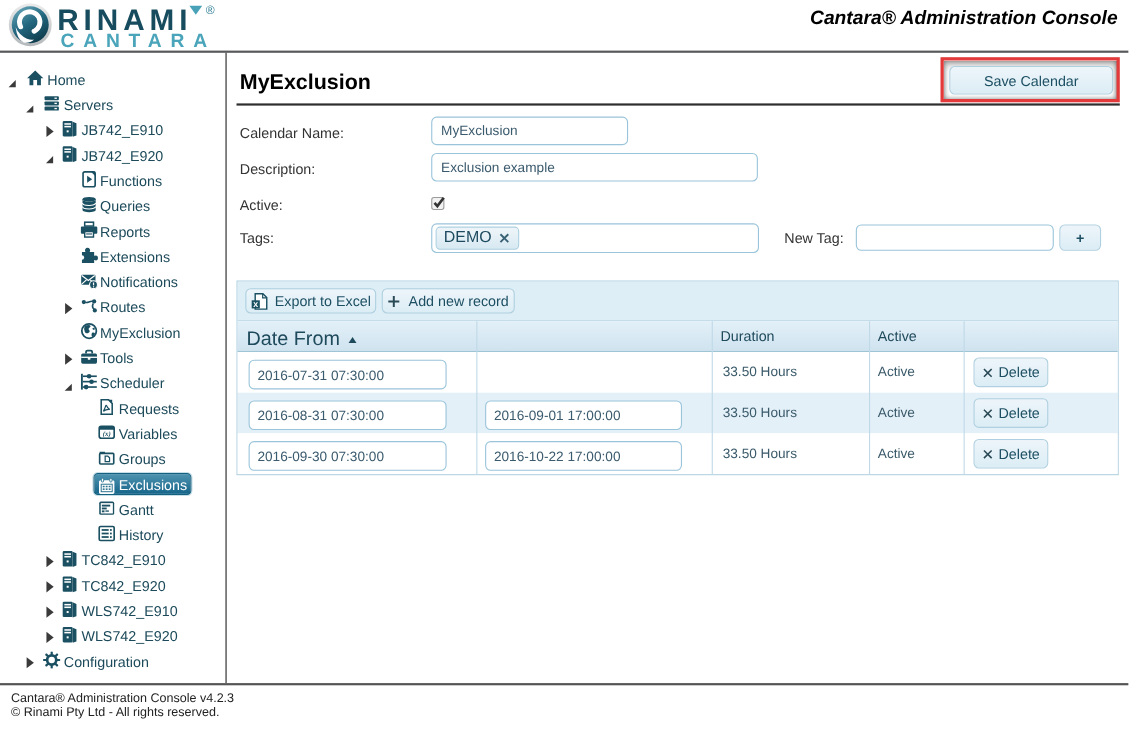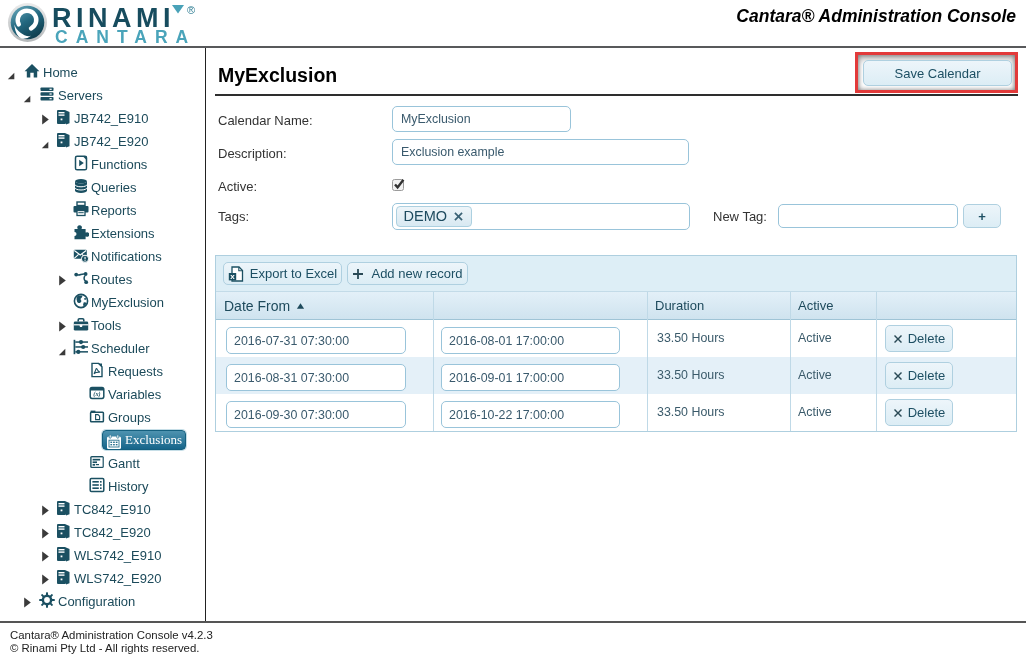--- a/index.html
+++ b/index.html
@@ -224,21 +224,21 @@
   </div>
 <div class="treetxt" style="left:108px;top:387px;">Variables</div>
 <div style="position:absolute;left:89px;top:408px;line-height:0;">
     <svg width="16" height="16" viewBox="0 0 16 16" style="display:block">
       <path d="M1.6 4.4 L1.6 2.6 L6.4 2.6 L6.4 4.4 Z" fill="#1b5062"></path>
 <rect x="1.6" y="4.2" width="12.8" height="9.6" rx="0.8" fill="none" stroke="#1b5062" stroke-width="1.5"></rect>
 <path d="M6.6 6.6 L9 6.6 L10.6 8.2 L10.6 11.6 L6.6 11.6 Z" fill="none" stroke="#1b5062" stroke-width="1.1"></path>
 </svg>
   </div>
 <div class="treetxt" style="left:108px;top:410px;">Groups</div>
-<div class="selnode" style="left:102px;top:430px;font-family:Liberation Serif, serif;">
+<div class="selnode" style="left:85px;top:430px;">
     <span style="position:relative;top:1.5px;">
       <svg width="16" height="16" viewBox="0 0 16 16" style="display:block">
         <rect x="1" y="2.5" width="14" height="12.5" rx="1.5" fill="#fff"></rect>
 <rect x="3.2" y="0.8" width="2" height="3.4" rx="0.9" fill="#fff" stroke="#2a7494" stroke-width="0.8"></rect>
 <rect x="10.8" y="0.8" width="2" height="3.4" rx="0.9" fill="#fff" stroke="#2a7494" stroke-width="0.8"></rect>
 <rect x="3" y="6.2" width="10" height="6.8" fill="none" stroke="#2c7390" stroke-width="0.9"></rect>
 <g fill="#2c7390">
           <rect x="4.4" y="7.6" width="1.7" height="1.4"></rect>
           <rect x="7.1" y="7.6" width="1.7" height="1.4"></rect>
           <rect x="9.8" y="7.6" width="1.7" height="1.4"></rect>
@@ -405,38 +405,37 @@
   </div>
   <div class="kbtn" style="left:131px;top:6px;width:121px;height:23px;">
     <span style="display:flex;margin-right:7px;">
         <svg width="12" height="12" viewBox="0 0 12 12">
           <path d="M5.1 1 L6.9 1 L6.9 5.1 L11 5.1 L11 6.9 L6.9 6.9 L6.9 11 L5.1 11 L5.1 6.9 L1 6.9 L1 5.1 L5.1 5.1 Z" fill="#2a4a56"></path>
         </svg>
       </span>Add new record
   </div>
 
   <div style="position:absolute;left:0;top:36px;width:800px;height:28px;background:linear-gradient(#e3f0f8,#cfe3ef);border-bottom:1px solid #9fc4d6;"></div>
-  <div style="position:absolute;left:8px;top:42px;font-size:14px;color:#1e4a5c;">Date From <svg width="9" height="9" viewBox="0 0 10 10" style="margin-left:2px;">
+  <div style="position:absolute;left:8px;top:42px;font-size:18px;color:#1e4a5c;">Date From <svg width="9" height="9" viewBox="0 0 10 10" style="margin-left:2px;">
         <polygon points="5,1.5 9,7.5 1,7.5" fill="#1e4a5c"></polygon>
       </svg></div>
   <div style="position:absolute;left:226px;top:58px;font-size:13px;color:#1e4a5c;margin-top:19px;">Date Thru</div>
   <div style="position:absolute;left:439px;top:42px;font-size:13px;color:#1e4a5c;">Duration</div>
   <div style="position:absolute;left:582px;top:42px;font-size:13px;color:#1e4a5c;">Active</div>
 
   <div class="gridv" style="left:217px;top:36px;"></div>
   <div class="gridv" style="left:431px;top:36px;"></div>
   <div class="gridv" style="left:574px;top:36px;"></div>
   <div class="gridv" style="left:660px;top:36px;"></div>
 
   <div style="position:absolute;left:0;top:64px;width:800px;height:37px;background:#fff;"></div>
   <div style="position:absolute;left:0;top:101px;width:800px;height:37px;background:#e4f0f8;"></div>
   <div style="position:absolute;left:0;top:138px;width:800px;height:37px;background:#fff;"></div>
 
   <div class="kinput" style="left:10px;top:71px;width:180px;height:27px;padding-left:7px;font-size:12.4px;">2016-07-31 07:30:00</div>
-  <div class="kinput" style="left:225px;top:71px;width:179px;height:27px;padding-left:7px;font-size:12.4px;">2016-08-01 17:00:00</div>
   <div style="position:absolute;left:441px;top:75px;font-size:12.4px;color:#3a5a6a;">33.50 Hours</div>
   <div style="position:absolute;left:582px;top:75px;font-size:12.4px;color:#3a5a6a;">Active</div>
   <div class="kbtn" style="left:669px;top:69px;width:68px;height:27px;">
     <svg width="10" height="10" viewBox="0 0 10 10" style="margin-right:5px;">
         <path d="M1 2 L2 1 L5 4 L8 1 L9 2 L6 5 L9 8 L8 9 L5 6 L2 9 L1 8 L4 5 Z" fill="#2a4a56"></path>
       </svg>Delete
   </div>
   <div class="kinput" style="left:10px;top:108px;width:180px;height:27px;padding-left:7px;font-size:12.4px;">2016-08-31 07:30:00</div>
   <div class="kinput" style="left:225px;top:108px;width:179px;height:27px;padding-left:7px;font-size:12.4px;">2016-09-01 17:00:00</div>
   <div style="position:absolute;left:441px;top:112px;font-size:12.4px;color:#3a5a6a;">33.50 Hours</div>

